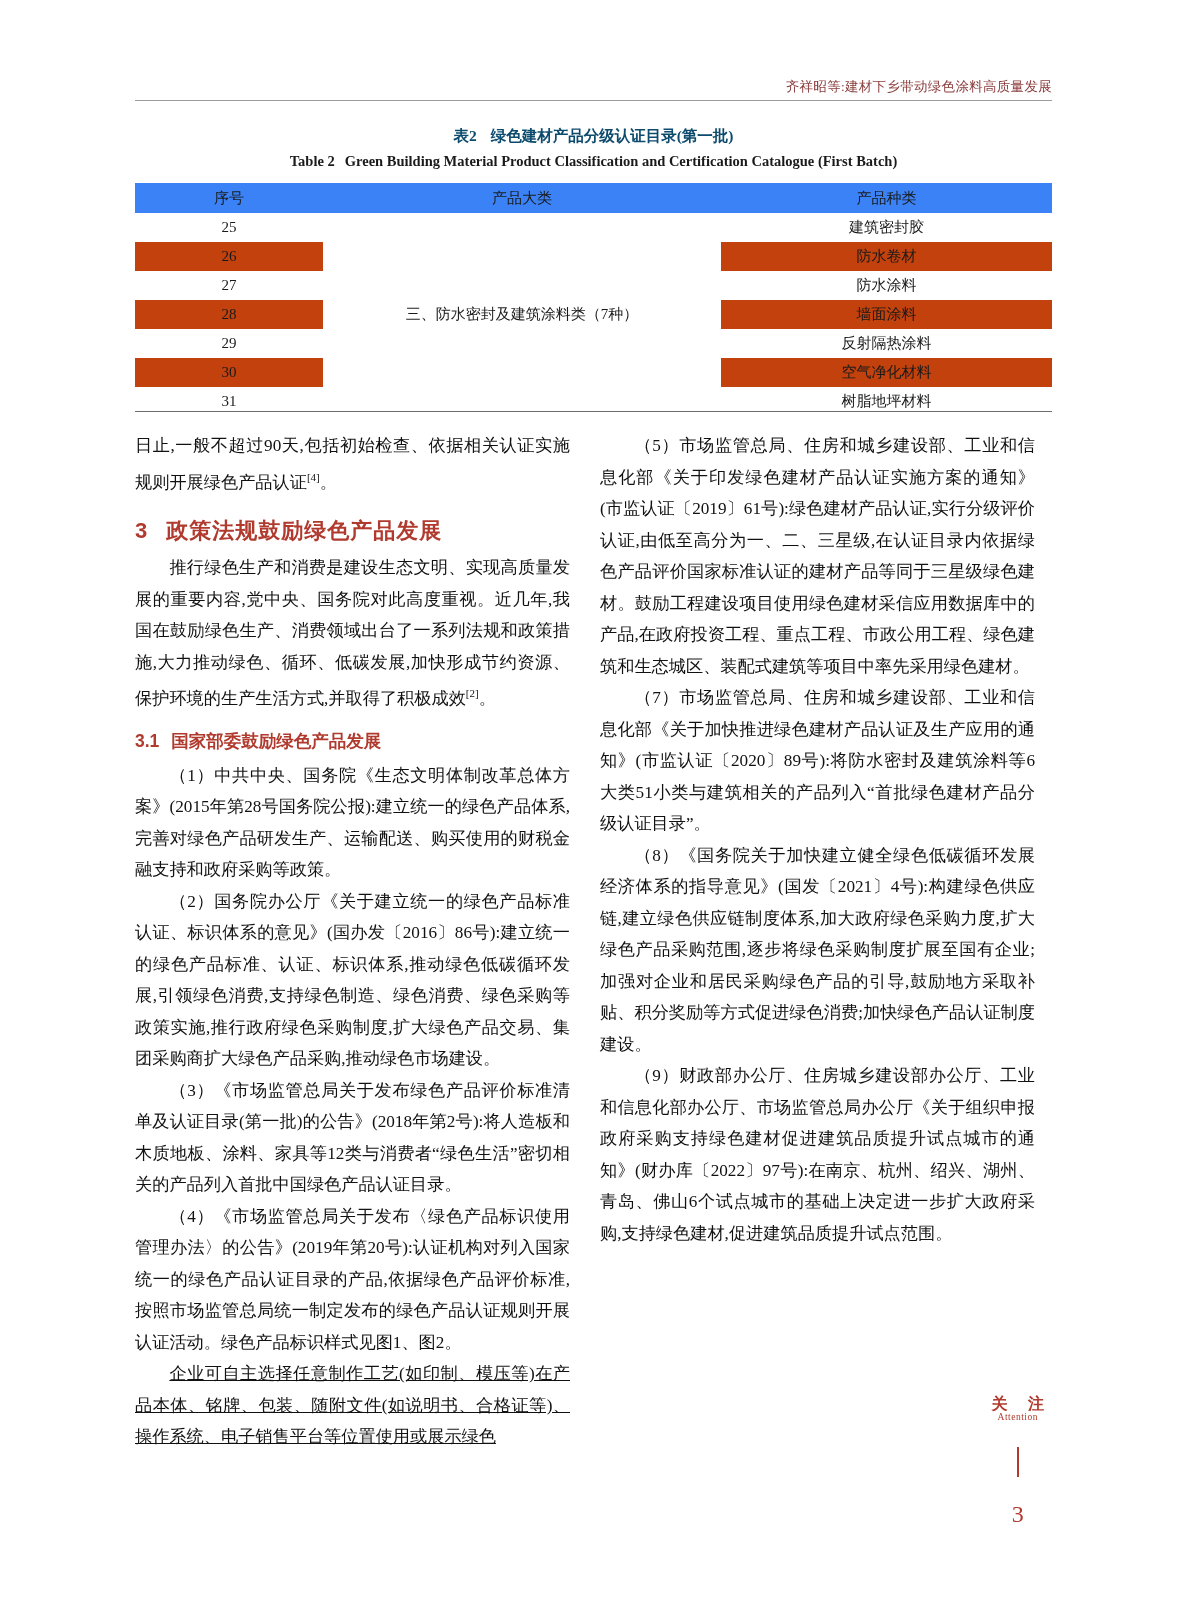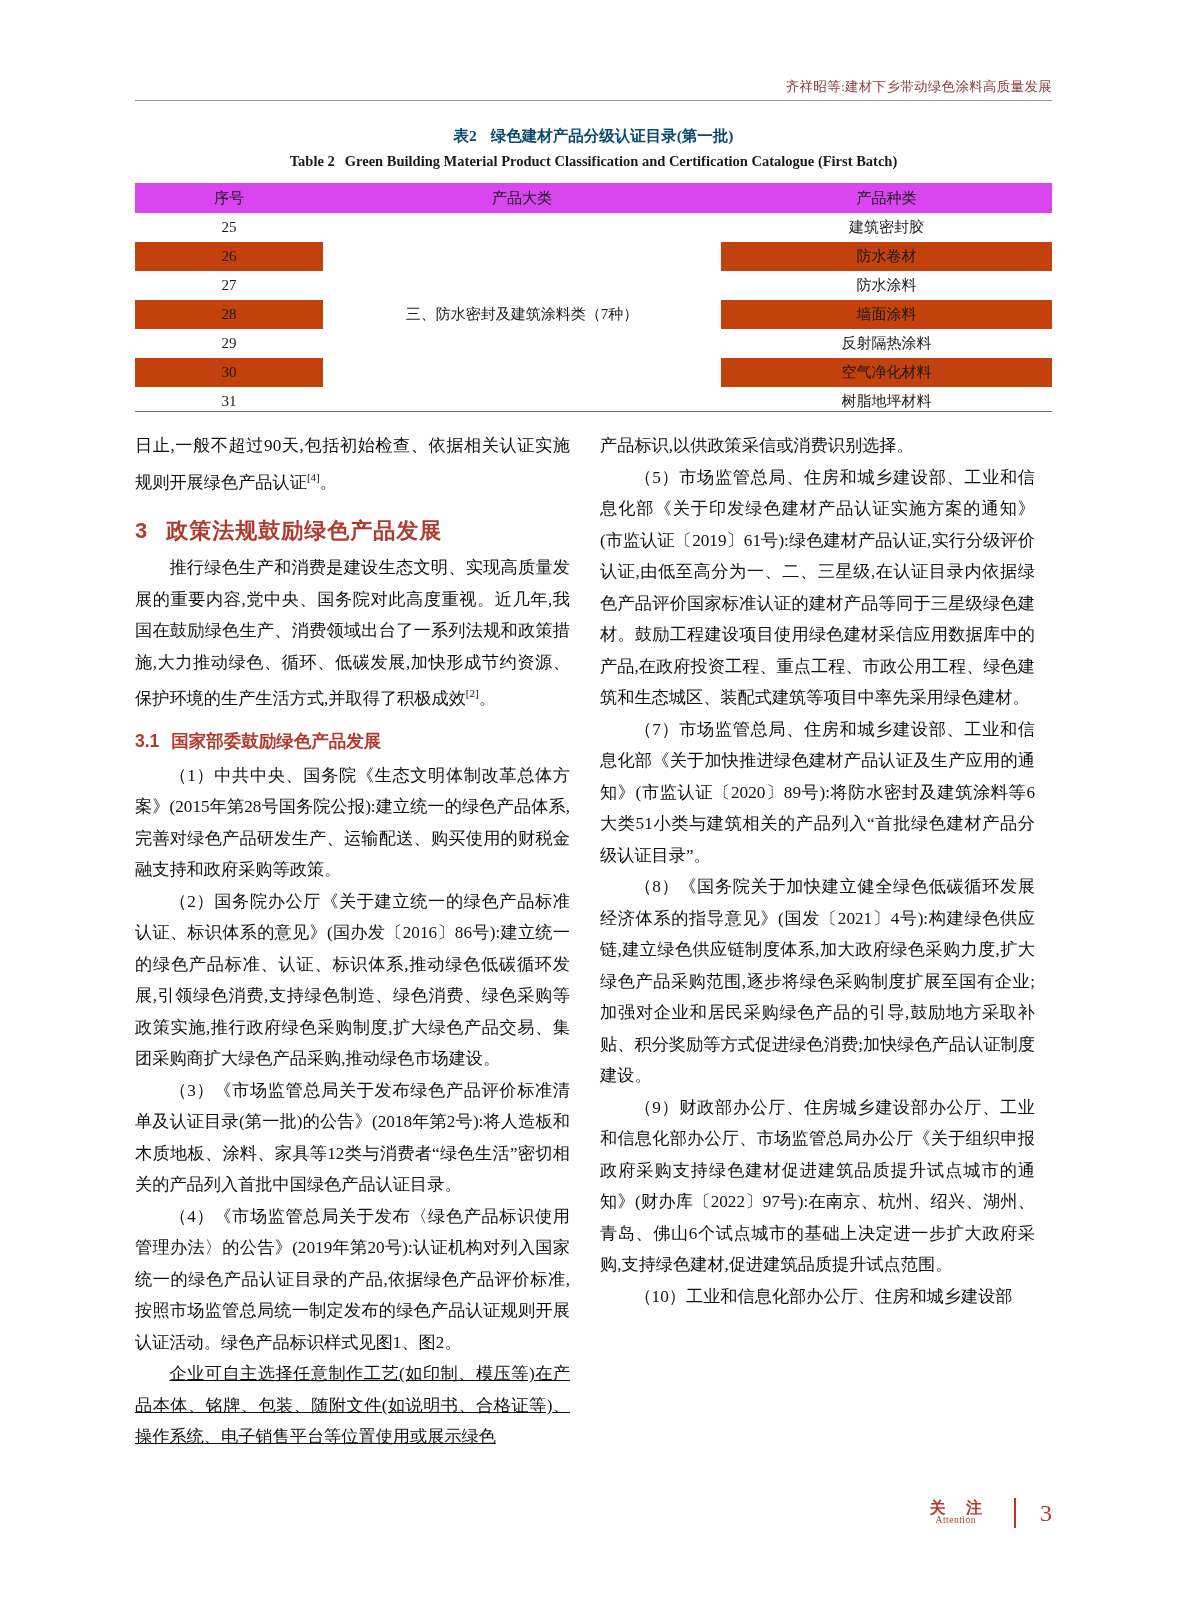--- a/index.html
+++ b/index.html
@@ -82,21 +82,21 @@
     font-size: 15px;
     text-align: center;
     padding: 0;
     height: 22px;
     line-height: 29px;
     vertical-align: middle;
     color: #1a1a1a;
     font-family: "Liberation Serif", "DejaVu Serif", serif;
   }
   table.cat thead th {
-    background: #d946ef;
+    background: #3b82f6;
     font-weight: normal;
     height: 28px;
     line-height: 30px;
     margin-top: 14px;
   }
   .col-a { width: 188px; }
   .col-b { width: 398px; }
   .col-c { width: 331px; }
   td.tint { background: #c2410c; }
   td.plain { background: #ffffff; }
@@ -163,20 +163,21 @@
   sup { font-size: 11px; vertical-align: super; }
 
   
   .footer {
     position: absolute;
     right: 135px;
     bottom: 72px;
     display: flex;
     align-items: center;
     gap: 24px;
+    flex-direction: column;
   }
   .footer-label {
     text-align: center;
     color: #b03a2e;
     line-height: 1.05;
   }
   .footer-cn {
     font-size: 16px;
     font-weight: bold;
     letter-spacing: 8px;
@@ -278,26 +279,24 @@
     </h3>
 
     <p class="ind">（1）中共中央、国务院《生态文明体制改革总体方案》(2015年第28号国务院公报):建立统一的绿色产品体系,完善对绿色产品研发生产、运输配送、购买使用的财税金融支持和政府采购等政策。</p>
     <p class="ind">（2）国务院办公厅《关于建立统一的绿色产品标准认证、标识体系的意见》(国办发〔2016〕86号):建立统一的绿色产品标准、认证、标识体系,推动绿色低碳循环发展,引领绿色消费,支持绿色制造、绿色消费、绿色采购等政策实施,推行政府绿色采购制度,扩大绿色产品交易、集团采购商扩大绿色产品采购,推动绿色市场建设。</p>
     <p class="ind">（3）《市场监管总局关于发布绿色产品评价标准清单及认证目录(第一批)的公告》(2018年第2号):将人造板和木质地板、涂料、家具等12类与消费者“绿色生活”密切相关的产品列入首批中国绿色产品认证目录。</p>
     <p class="ind">（4）《市场监管总局关于发布〈绿色产品标识使用管理办法〉的公告》(2019年第20号):认证机构对列入国家统一的绿色产品认证目录的产品,依据绿色产品评价标准,按照市场监管总局统一制定发布的绿色产品认证规则开展认证活动。绿色产品标识样式见图1、图2。</p>
     <p class="ul">企业可自主选择任意制作工艺(如印制、模压等)在产品本体、铭牌、包装、随附文件(如说明书、合格证等)、操作系统、电子销售平台等位置使用或展示绿色</p>
   </div>
 
   <div class="col right">
-    <p>产品标识,以供政策采信或消费识别选择。</p>
     <p class="ind">（5）市场监管总局、住房和城乡建设部、工业和信息化部《关于印发绿色建材产品认证实施方案的通知》(市监认证〔2019〕61号):绿色建材产品认证,实行分级评价认证,由低至高分为一、二、三星级,在认证目录内依据绿色产品评价国家标准认证的建材产品等同于三星级绿色建材。鼓励工程建设项目使用绿色建材采信应用数据库中的产品,在政府投资工程、重点工程、市政公用工程、绿色建筑和生态城区、装配式建筑等项目中率先采用绿色建材。</p>
     <p class="ind">（7）市场监管总局、住房和城乡建设部、工业和信息化部《关于加快推进绿色建材产品认证及生产应用的通知》(市监认证〔2020〕89号):将防水密封及建筑涂料等6大类51小类与建筑相关的产品列入“首批绿色建材产品分级认证目录”。</p>
     <p class="ind">（8）《国务院关于加快建立健全绿色低碳循环发展经济体系的指导意见》(国发〔2021〕4号):构建绿色供应链,建立绿色供应链制度体系,加大政府绿色采购力度,扩大绿色产品采购范围,逐步将绿色采购制度扩展至国有企业;加强对企业和居民采购绿色产品的引导,鼓励地方采取补贴、积分奖励等方式促进绿色消费;加快绿色产品认证制度建设。</p>
     <p class="ind">（9）财政部办公厅、住房城乡建设部办公厅、工业和信息化部办公厅、市场监管总局办公厅《关于组织申报政府采购支持绿色建材促进建筑品质提升试点城市的通知》(财办库〔2022〕97号):在南京、杭州、绍兴、湖州、青岛、佛山6个试点城市的基础上决定进一步扩大政府采购,支持绿色建材,促进建筑品质提升试点范围。</p>
-    <p class="ind">（10）工业和信息化部办公厅、住房和城乡建设部</p>
   </div>
 
   <div class="footer">
     <div class="footer-label">
       <div class="footer-cn">关 注</div>
       <div class="footer-en">Attention</div>
     </div>
     <div class="footer-bar"></div>
     <div class="footer-pg">3</div>
   </div>

